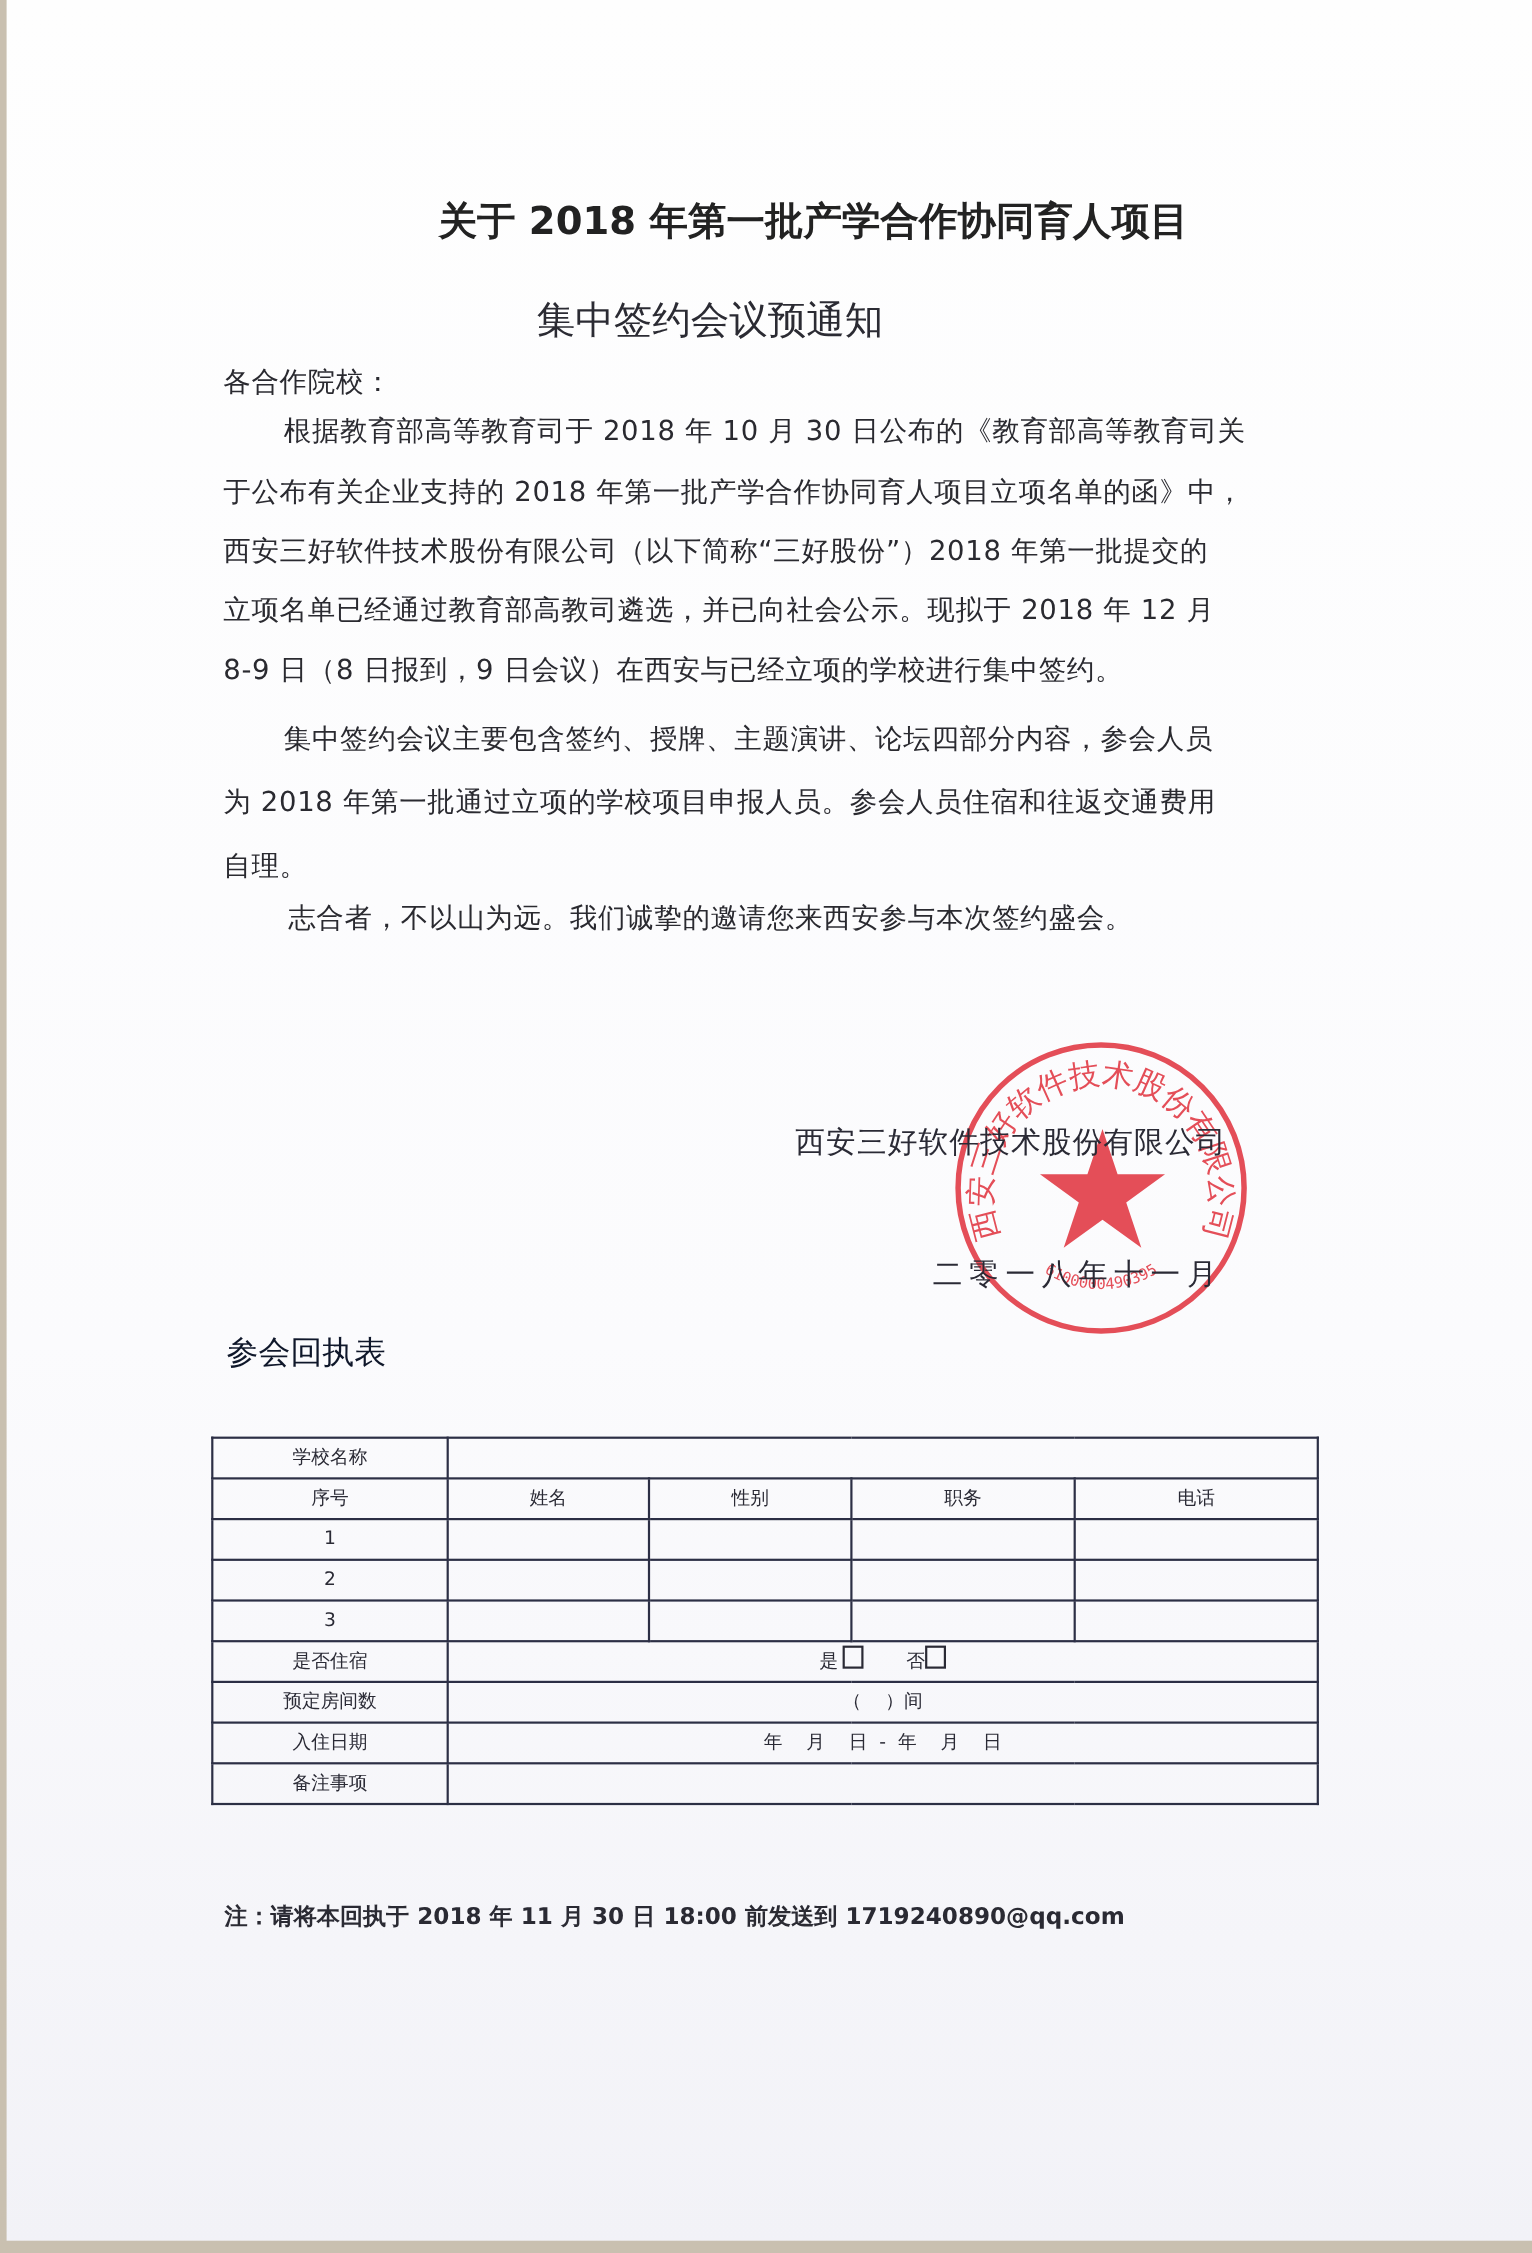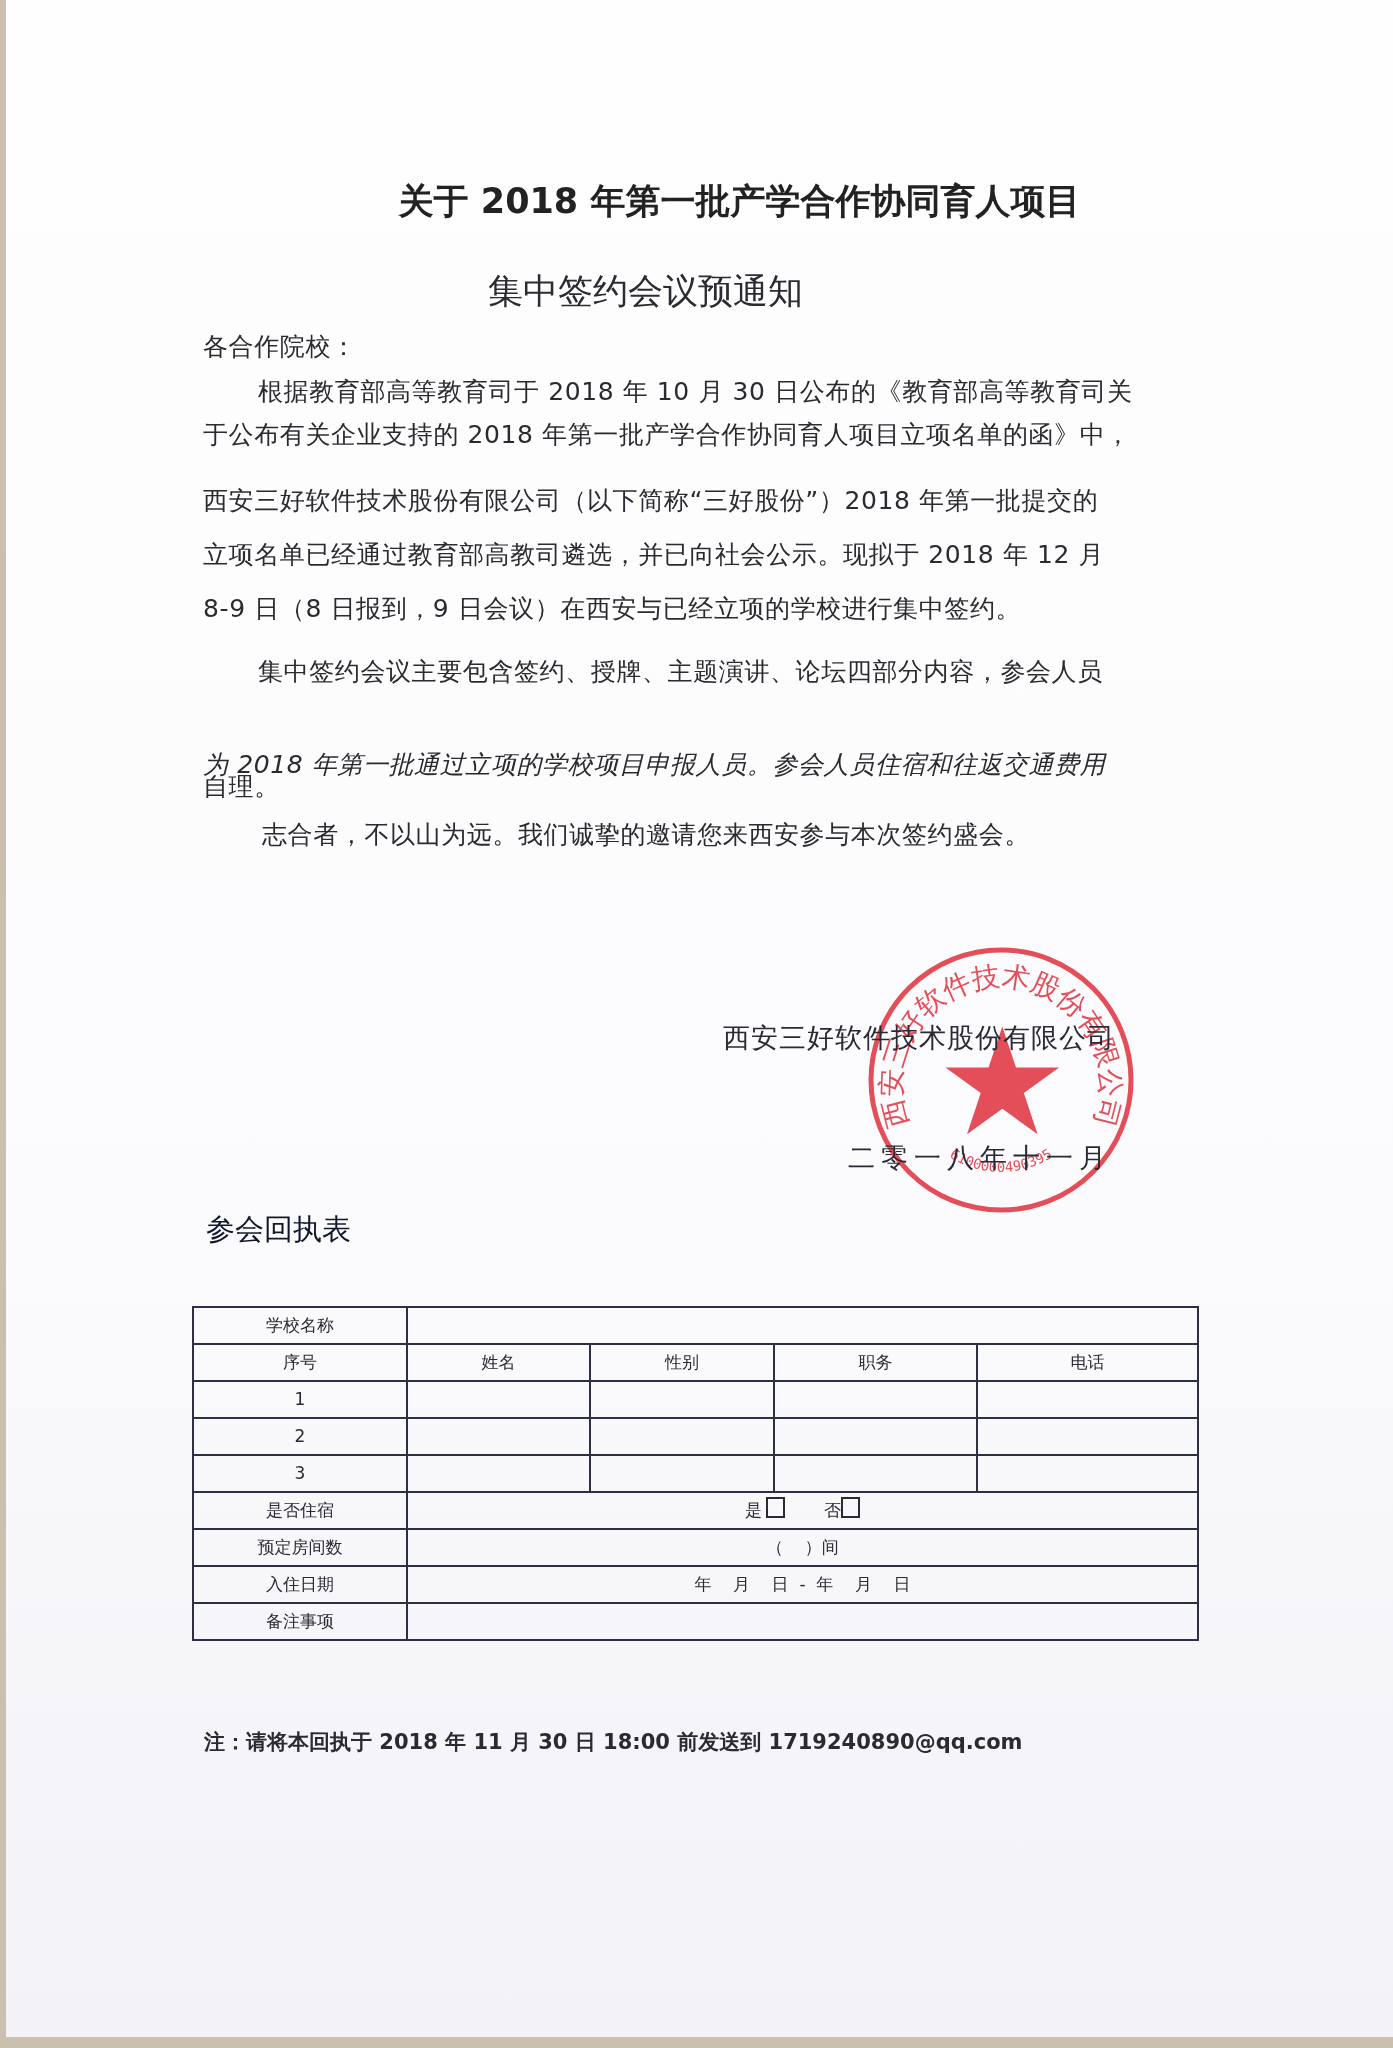--- a/index.html
+++ b/index.html
@@ -26,29 +26,29 @@
 
 <div class="paper"></div>
 
 <div class="abs title" style="top:178px;">关于 2018 年第一批产学合作协同育人项目</div>
 <div class="abs subtitle" style="top:268px;">集中签约会议预通知</div>
 
 <div class="abs body-line" style="left:203px; top:330px;">各合作院校：</div>
 
 <div>
   <div class="abs body-line" style="left:258px; top:375px;">根据教育部高等教育司于 2018 年 10 月 30 日公布的《教育部高等教育司关</div>
-  <div class="abs body-line" style="left:203px; top:418px;">于公布有关企业支持的 2018 年第一批产学合作协同育人项目立项名单的函》中，</div>
+  <div class="abs body-line" style="left:203px; top:430px;">于公布有关企业支持的 2018 年第一批产学合作协同育人项目立项名单的函》中，</div>
   <div class="abs body-line" style="left:203px; top:484px;">西安三好软件技术股份有限公司（以下简称“三好股份”）2018 年第一批提交的</div>
   <div class="abs body-line" style="left:203px; top:538px;">立项名单已经通过教育部高教司遴选，并已向社会公示。现拟于 2018 年 12 月</div>
   <div class="abs body-line" style="left:203px; top:592px;">8-9 日（8 日报到，9 日会议）在西安与已经立项的学校进行集中签约。</div>
 </div>
 
 <div>
   <div class="abs body-line" style="left:258px; top:655px;">集中签约会议主要包含签约、授牌、主题演讲、论坛四部分内容，参会人员</div>
-  <div class="abs body-line" style="left:203px; top:748px;font-style:italic;">为 2018 年第一批通过立项的学校项目申报人员。参会人员住宿和往返交通费用</div>
+  <div class="abs body-line" style="left:203px; top:712px;">为 2018 年第一批通过立项的学校项目申报人员。参会人员住宿和往返交通费用</div>
   <div class="abs body-line" style="left:203px; top:770px;">自理。</div>
 </div>
 
 <div class="abs body-line" style="left:262px; top:818px;">志合者，不以山为远。我们诚挚的邀请您来西安参与本次签约盛会。</div>
 
 <svg class="stamp" viewBox="0 0 272 272">
   <defs>
     <path id="arcTop" d="M 40 170 A 100 100 0 1 1 232 170"></path>
     <path id="arcBot" d="M 60 190 A 95 95 0 0 0 212 190"></path>
   </defs>

